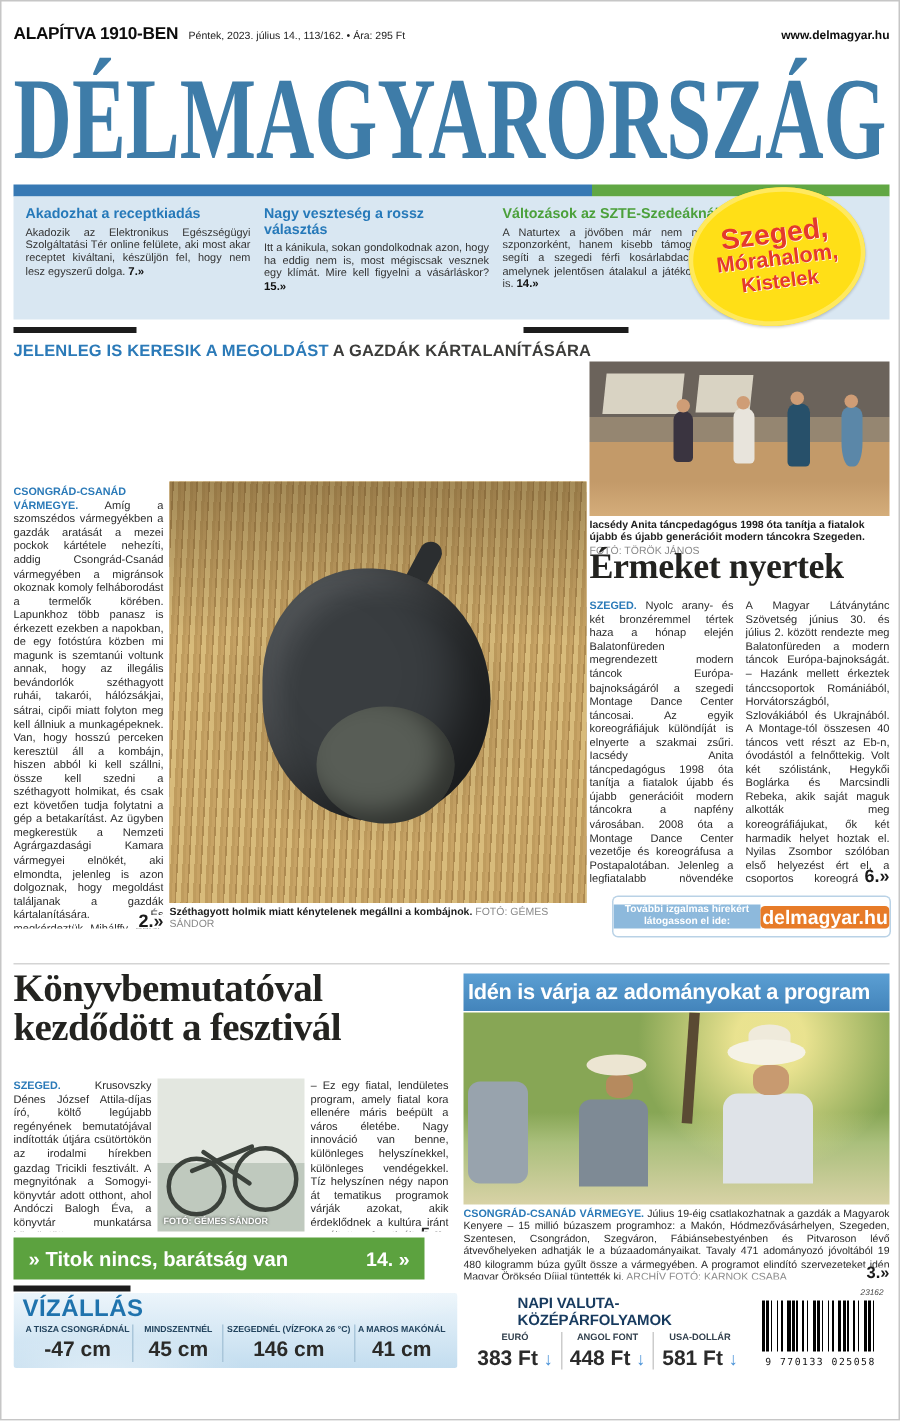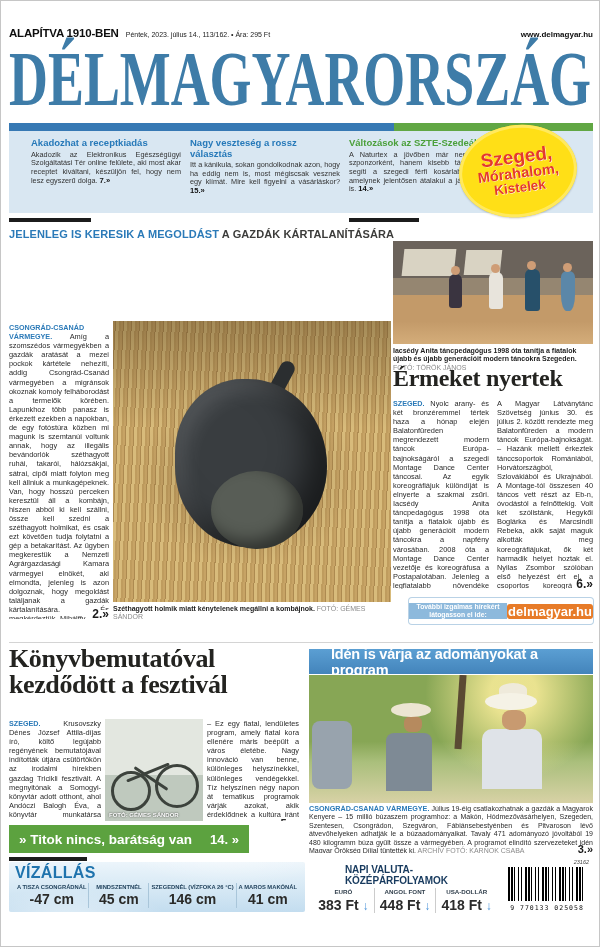--- a/index.html
+++ b/index.html
@@ -5,33 +5,33 @@
   * { margin:0; padding:0; box-sizing:border-box; }
   html,body { background:#e9e9e9; }
   #page {
     position:relative; width:600px; height:947px; margin:0 auto;
     background:#fff; border:1px solid #c6c6c6; overflow:hidden;
     font-family:"Liberation Sans", sans-serif; color:#222;
   }
   .abs { position:absolute; }
 
   
-  .header-row { left:8px; top:26px; width:584px; display:flex; align-items:baseline; }
+  .header-row { left:8px; top:16px; width:584px; display:flex; align-items:baseline; }
   .founded { font-weight:bold; font-size:11.5px; color:#0d0d0d; letter-spacing:-0.2px; }
   .dateline { font-size:7px; color:#222; margin-left:7px; }
   .website { margin-left:auto; font-weight:bold; font-size:8px; color:#0d0d0d; text-decoration:none; }
   .masthead-svg { left:8px; top:36px; }
   .masthead-text { font-family:"Liberation Serif", serif; font-weight:bold; font-size:78px; fill:#3e7ca8; }
 
   .colorbar { left:8px; top:122px; width:584px; height:8px;
     background:linear-gradient(90deg,#3779b4 0 66%,#61a744 66% 100%); }
 
   
   .teasers { left:8px; top:130px; width:584px; height:82px; background:#d9e7f2;
-    display:flex; gap:9px; padding:7px 22px; }
+    display:flex; gap:9px; padding:7px 8px; }
   .teaser { width:150px; }
   .teaser .t-title { font-weight:bold; font-size:9.5px; line-height:10.5px; margin-bottom:2px; }
   .t-blue { color:#2679b9; } .t-green { color:#4ba03b; }
   .teaser p { font-size:7.3px; line-height:8.7px; text-align:justify; color:#333; }
   .teaser b { font-size:7.6px; color:#111; }
 
   .badge { left:458px; top:124px; width:118px; height:92px; border-radius:50%;
     background:#ffdf17; box-shadow:inset 0 0 0 3px #ffe95e, 0 1px 2px rgba(0,0,0,.2);
     display:flex; flex-direction:column; align-items:center; justify-content:center;
     transform:rotate(-7deg); z-index:6; }
@@ -112,29 +112,29 @@
   .bike-photo { left:104px; top:718px; width:98px; height:102px; overflow:hidden;
     background:linear-gradient(180deg,#e3e7e0 0 55%,#bfc9be 55% 100%); }
   .wheel { position:absolute; border:3px solid #3c423c; border-radius:50%; }
   .wheelA { left:6px; top:52px; width:40px; height:40px; }
   .wheelB { left:50px; top:45px; width:44px; height:44px; }
   .frame-line { position:absolute; background:#3c423c; height:3px; border-radius:2px; }
   .fl1 { left:20px; top:52px; width:46px; transform:rotate(-22deg); }
   .fl2 { left:26px; top:58px; width:40px; transform:rotate(34deg); }
   .photo-credit-overlay { position:absolute; left:4px; bottom:3px; color:#fff;
     font-size:6px; font-weight:bold; text-shadow:0 0 2px rgba(0,0,0,.8); }
-  .green-banner { left:8px; top:824px; width:240px; height:28px; background:#5ca23f;
+  .green-banner { left:8px; top:824px; width:274px; height:28px; background:#5ca23f;
     color:#fff; display:flex; align-items:center; padding:0 10px; }
   .green-banner .gb-text { font-weight:bold; font-size:13.5px; }
   .green-banner .gb-page { margin-left:auto; font-weight:bold; font-size:13px; }
 
   
   .don-bar { left:308px; top:648px; width:284px; height:25px;
     background:linear-gradient(180deg,#5b9fd3,#4384bb); color:#fff; font-weight:bold;
-    font-size:14.5px; display:flex; align-items:center; padding:0 22px; letter-spacing:-0.2px; }
+    font-size:14.5px; display:flex; align-items:center; padding:0 3px; letter-spacing:-0.2px; }
   .don-photo { left:308px; top:674px; width:284px; height:128px; overflow:hidden;
     background:
       radial-gradient(circle at 72% 14%, rgba(244,233,150,.9) 0 10%, transparent 38%),
       linear-gradient(180deg,#87a655 0 52%,#aabf7c 68%,#d8d2a6 100%); }
   .trunk { position:absolute; left:52%; top:0; width:7px; height:58%;
     background:#5a4a33; transform:rotate(4deg); }
   .don-el { position:absolute; }
   .hat1 { left:62%; top:14%; width:52px; height:17px; background:#f5f2e6; border-radius:50%; }
   .crown1 { left:67%; top:6%; width:28px; height:14px; background:#efeadb; border-radius:50% 50% 0 0; }
   .face1 { left:68%; top:27%; width:24px; height:20px; background:#c89a70; border-radius:40%; }
@@ -345,21 +345,21 @@
       <div class="currency-cell">
         <div class="currency-label">EURÓ</div>
         <div class="currency-value"><span>383 Ft</span> <span class="arrow">↓</span></div>
       </div>
       <div class="currency-cell">
         <div class="currency-label">ANGOL FONT</div>
         <div class="currency-value"><span>448 Ft</span> <span class="arrow">↓</span></div>
       </div>
       <div class="currency-cell">
         <div class="currency-label">USA-DOLLÁR</div>
-        <div class="currency-value"><span>418 Ft</span> <span class="arrow">↓</span></div>
+        <div class="currency-value"><span>581 Ft</span> <span class="arrow">↓</span></div>
       </div>
     </div>
   </div>
 
   <div class="abs barcode">
     <span class="issue">23162</span>
     <div class="bars"></div>
     <div class="num">9 770133 025058</div>
   </div>
 

